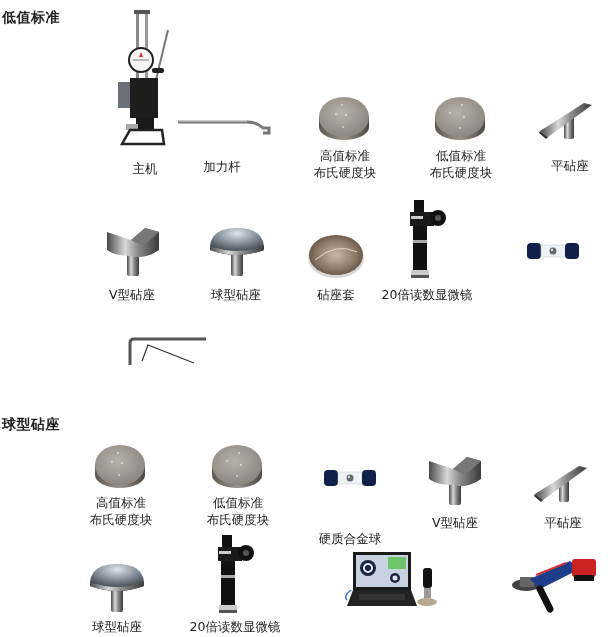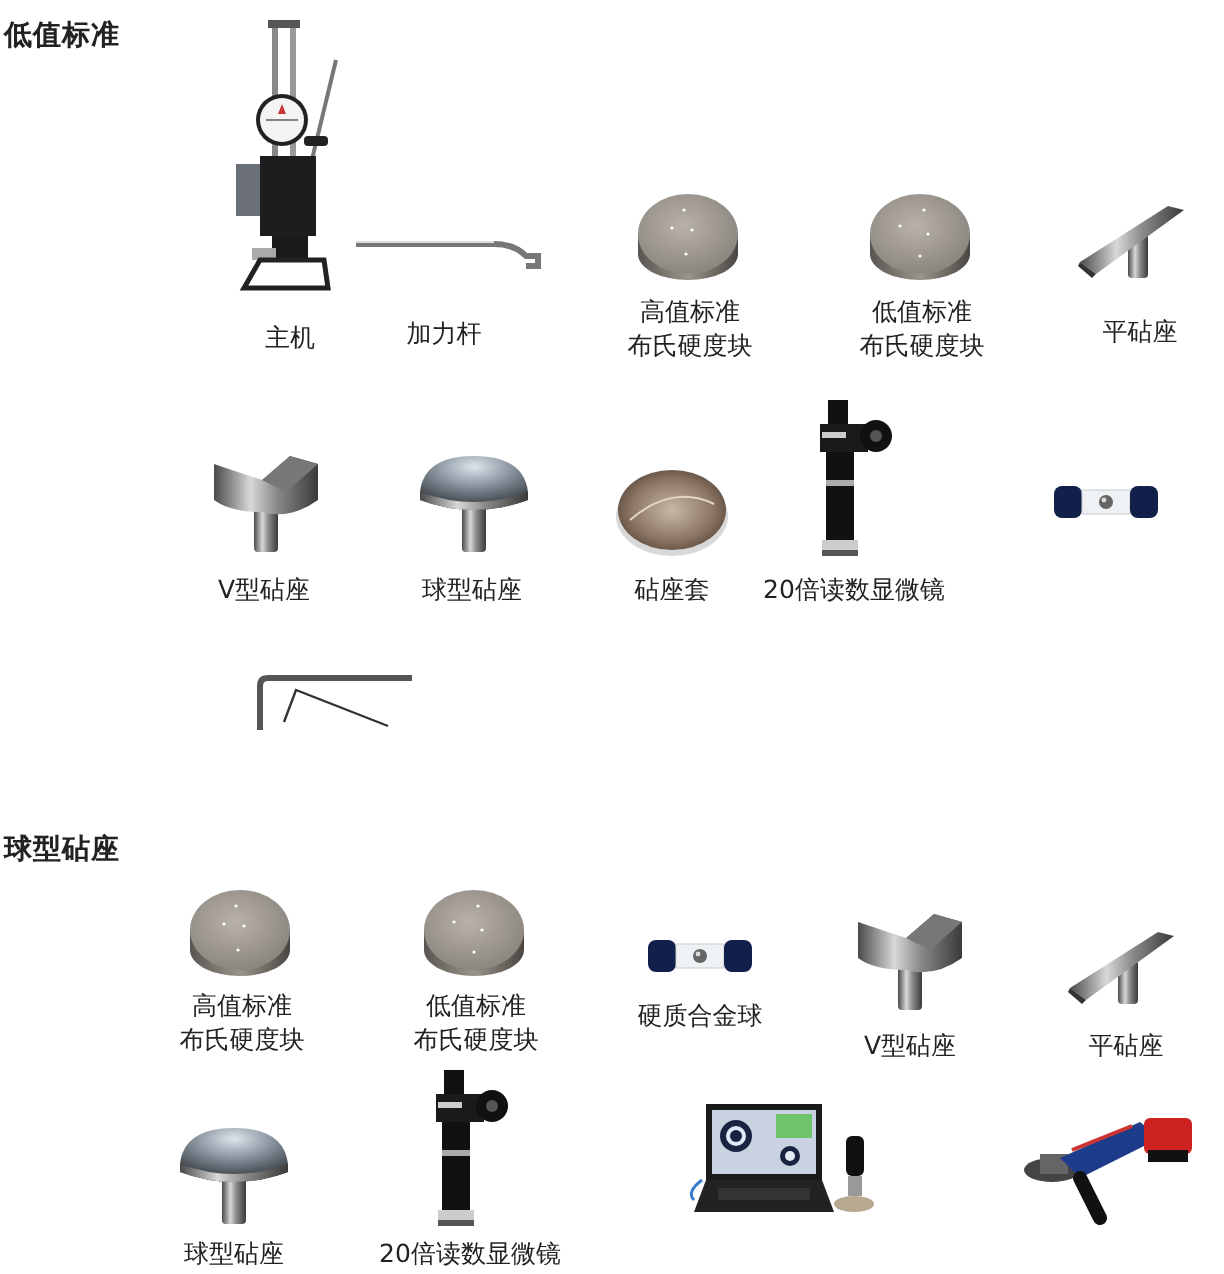--- a/index.html
+++ b/index.html
@@ -225,21 +225,21 @@
 <div class="item" style="left:305px;top:443px;width:90px;height:90px">
   <div class="pic" style="left:17px;top:24px">
     <svg width="56" height="22" viewBox="0 0 56 22">
       <rect x="2" y="3" width="14" height="16" rx="4" fill="#10204a"></rect>
       <rect x="16" y="5" width="24" height="12" fill="#eef2f4" stroke="#ccc" stroke-width="0.5"></rect>
       <rect x="40" y="3" width="14" height="16" rx="4" fill="#10204a"></rect>
       <circle cx="28" cy="11" r="3.5" fill="#666"></circle>
       <circle cx="27" cy="10" r="1.2" fill="#ddd"></circle>
     </svg>
   </div>
-  <div class="label" style="top:56px">硬质合金球</div>
+  <div class="label" style="top:87px">硬质合金球</div>
 </div>
 
 <div class="item" style="left:415px;top:453px;width:80px;height:90px">
   <div class="pic" style="left:12px;top:2px">
     <svg width="56" height="52" viewBox="0 0 56 52">
       <rect x="22" y="28" width="12" height="22" rx="2" fill="url(#steel)"></rect>
       <path d="M2,6 L26,14 L40,2 L54,6 L54,24 Q40,34 26,30 Q10,30 2,24 Z" fill="url(#steel)"></path>
       <path d="M26,14 L40,2 L54,6 L38,20 Z" fill="#777"></path>
     </svg>
   </div>

